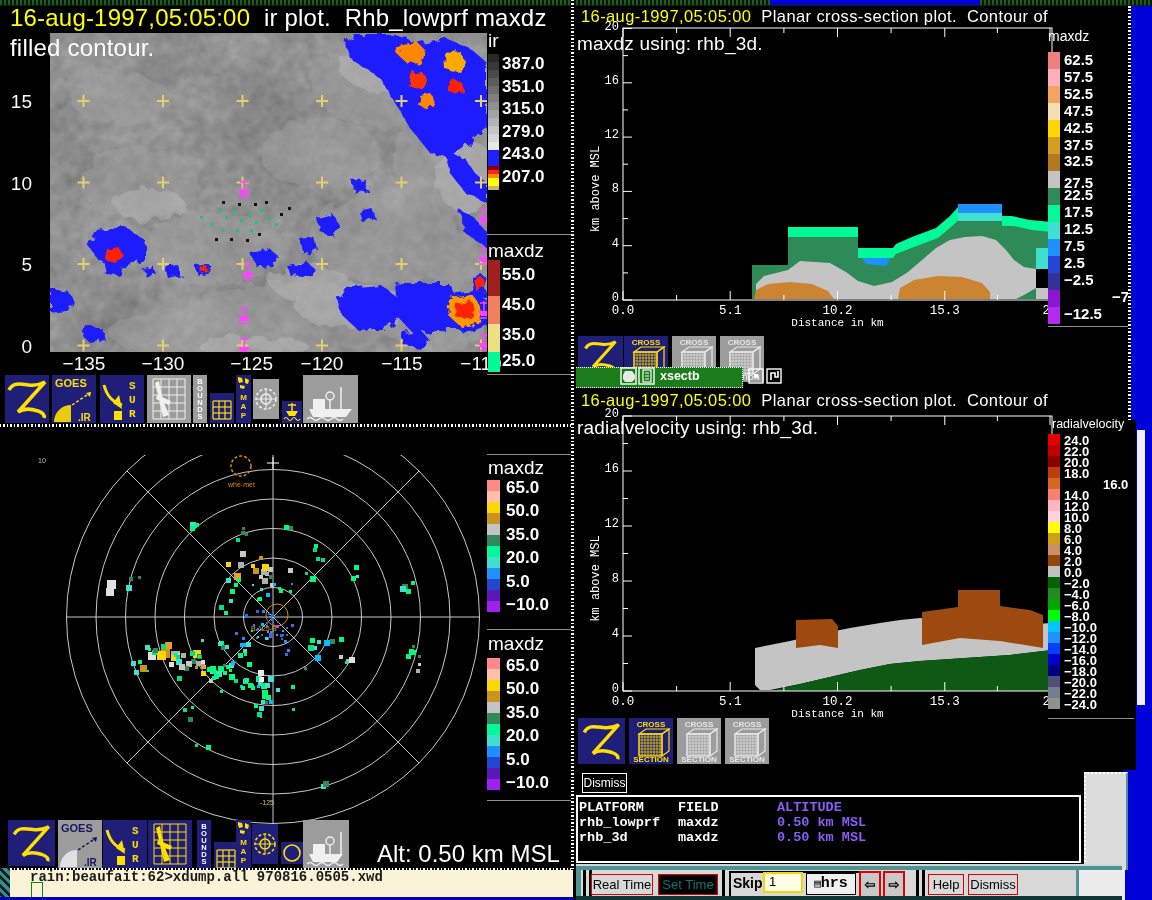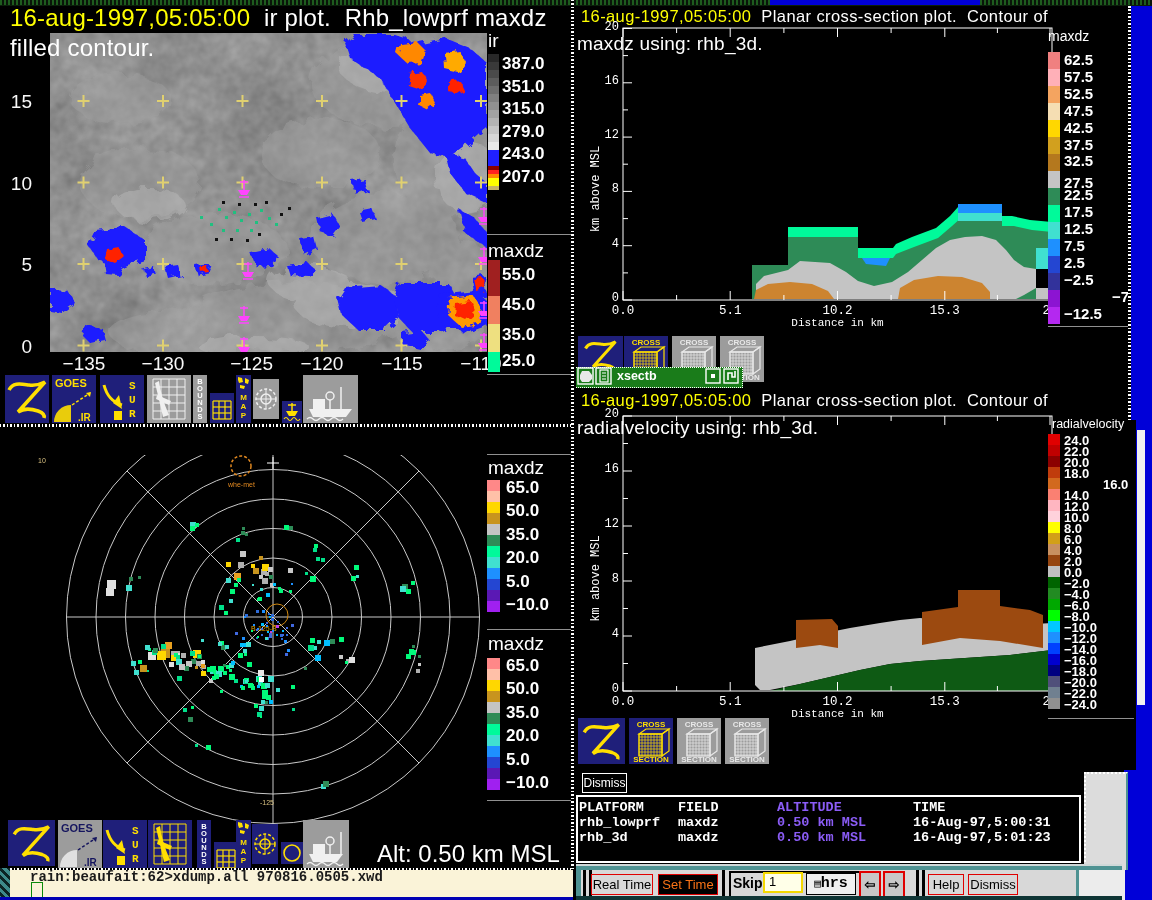--- a/index.html
+++ b/index.html
@@ -967,21 +967,21 @@
           <line x1="10" y1="31" x2="33" y2="31" stroke="#e8e8e8" stroke-width="0.7"></line>
           <line x1="10" y1="34" x2="33" y2="34" stroke="#e8e8e8" stroke-width="0.7"></line>
           <line x1="10" y1="37" x2="33" y2="37" stroke="#e8e8e8" stroke-width="0.7"></line>
 <path d="M10,16 L17,11 L40,11 L33,16 Z" fill="none" stroke="#e8e8e8" stroke-width="1.2"></path>
 <path d="M33,16 L40,11 L40,33 L33,38 Z" fill="none" stroke="#e8e8e8" stroke-width="1.2"></path>
 <text x="22" y="44" font-size="8" font-weight="bold" fill="#e8e8e8" font-family="Liberation Sans" text-anchor="middle">SECTION</text>
         </svg></div>
     </div>
 
 <div class="abs" style="left:576px;top:367px;width:166px;height:19px;background:#1a7c1a;border-top:1px dotted #fff;border-bottom:1px dotted #fff;border-right:1px dotted #fff;"></div>
-<div id="tbar-ico" class="abs" style="left:576px;top:366px;width:166px;height:20px;"><svg width="166" height="20" viewBox="0 0 166 20">
+<div id="tbar-ico" class="abs" style="left:576px;top:366px;width:166px;height:20px;padding-left:43px;"><svg width="166" height="20" viewBox="0 0 166 20">
 <rect x="2" y="2" width="15" height="16" fill="none" stroke="#fff" stroke-width="1.4"></rect>
 <polygon points="6,5 13,5 16,9 16,13 13,16 6,16 4,13 4,9" fill="#e8e8e8"></polygon>
 <rect x="20" y="2" width="15" height="16" fill="none" stroke="#fff" stroke-width="1.4"></rect>
 <rect x="24" y="4" width="8" height="12" fill="none" stroke="#fff" stroke-width="1.2"></rect>
 <line x1="26" y1="7" x2="30" y2="7" stroke="#fff"></line>
         <line x1="26" y1="10" x2="30" y2="10" stroke="#fff"></line>
         <line x1="26" y1="13" x2="30" y2="13" stroke="#fff"></line>
 <text x="41" y="14" font-size="12.5" font-weight="bold" fill="#fff" font-family="Liberation Sans">xsectb</text>
 <rect x="130" y="3" width="14" height="14" fill="none" stroke="#fff" stroke-width="1.4"></rect>
 <rect x="135" y="8" width="4" height="4" fill="#fff"></rect>
@@ -1183,40 +1183,37 @@
 <div class="abs" style="left:576px;top:795px;width:501px;height:64px;border:2px solid #fff;background:#000;"></div>
 <div class="abs mono" style="left:579px;top:800px;font-size:13.5px;font-weight:bold;color:#fff;line-height:15.2px;white-space:pre;">PLATFORM</div>
 <div class="abs mono" style="left:579px;top:815px;font-size:13.5px;font-weight:bold;color:#fff;line-height:15.2px;white-space:pre;">rhb_lowprf
 rhb_3d</div>
 <div class="abs mono" style="left:678px;top:800px;font-size:13.5px;font-weight:bold;color:#fff;line-height:15.2px;white-space:pre;">FIELD
 maxdz
 maxdz</div>
 <div class="abs mono" style="left:777px;top:800px;font-size:13.5px;font-weight:bold;color:#8b5cf6;line-height:15.2px;white-space:pre;">ALTITUDE
 0.50 km MSL
 0.50 km MSL</div>
-<div class="abs mono" style="left:913px;top:800px;font-size:13.5px;font-weight:bold;color:#fff;line-height:15.2px;white-space:pre;">TIME
-16-Aug-97,5:00:31
-16-Aug-97,5:01:23</div>
 
 <div class="abs" style="left:1128px;top:6px;width:24px;height:414px;background:#0000d8;"></div>
 <div class="abs vdot" style="left:1128px;top:6px;width:3px;height:414px;"></div>
 <div class="abs" style="left:1136px;top:420px;width:16px;height:350px;background:#0000d8;"></div>
 <div class="abs" style="left:1137px;top:430px;width:8px;height:275px;background:#f0f0f0;"></div>
 <div class="abs" style="left:1124px;top:770px;width:28px;height:130px;background:#0000d8;"></div>
 
 <div class="abs" style="left:1084px;top:772px;width:40px;height:96px;background:#dcdcdc;border-left:2px dotted #fff;border-top:2px dotted #fff;border-right:2px solid #4e9292;"></div>
 
 <div class="abs" style="left:576px;top:864px;width:546px;height:2px;background:#cfd8d8;"></div>
 <div class="abs" style="left:576px;top:866px;width:546px;height:4px;background:#4e9292;"></div>
 <div class="abs" style="left:576px;top:870px;width:546px;height:30px;background:#d8d8d8;"></div>
 <div class="abs" style="left:576px;top:870px;width:5px;height:30px;background:#4e9292;"></div>
 <div class="abs" style="left:583px;top:870px;width:3px;height:30px;background:#000;"></div>
 <div class="abs" style="left:589px;top:870px;width:3px;height:30px;background:#000;"></div>
 <div class="abs" style="left:591px;top:874px;width:60px;height:19px;border:1px solid #e00000;background:#d8d8d8;color:#000;font-size:13px;text-align:center;line-height:19px;">Real Time</div>
-<div class="abs" style="left:658px;top:874px;width:58px;height:19px;border:1px solid #e00000;background:#000;color:#f97316;font-size:13px;text-align:center;line-height:19px;">Set Time</div>
+<div class="abs" style="left:658px;top:874px;width:58px;height:19px;border:1px solid #e00000;background:#000;color:#0f766e;font-size:13px;text-align:center;line-height:19px;">Set Time</div>
 <div class="abs" style="left:722px;top:870px;width:3px;height:30px;background:#000;"></div>
 <div class="abs" style="left:729px;top:871px;width:128px;height:24px;border:2px solid #000;background:#d8d8d8;"></div>
 <div class="abs" style="left:733px;top:875px;font-size:14px;font-weight:bold;color:#000;">Skip</div>
 <div class="abs" style="left:763px;top:872px;width:32px;height:17px;background:#ffffe8;border:2px solid #f5d800;color:#000;font-size:13px;padding-left:4px;">1</div>
 <div class="abs" style="left:806px;top:873px;width:48px;height:20px;border:1px solid #000;background:#f0f0f0;color:#000;font-size:15px;font-weight:bold;text-align:center;line-height:20px;font-family:'Liberation Mono',monospace;"><span style="font-size:11px;">▤</span>hrs</div>
 <div class="abs" style="left:859px;top:871px;width:18px;height:24px;border:2px solid #e00000;background:#c8c8c8;color:#000;font-size:13px;text-align:center;line-height:24px;font-weight:bold;">⇦</div>
 <div class="abs" style="left:883px;top:871px;width:18px;height:24px;border:2px solid #e00000;background:#c8c8c8;color:#000;font-size:13px;text-align:center;line-height:24px;font-weight:bold;">⇨</div>
 <div class="abs" style="left:916px;top:870px;width:3px;height:30px;background:#000;"></div>
 <div class="abs" style="left:922px;top:870px;width:3px;height:30px;background:#000;"></div>
 <div class="abs" style="left:928px;top:874px;width:34px;height:19px;border:1px solid #e00000;background:#d8d8d8;color:#000;font-size:13px;text-align:center;line-height:19px;">Help</div>

